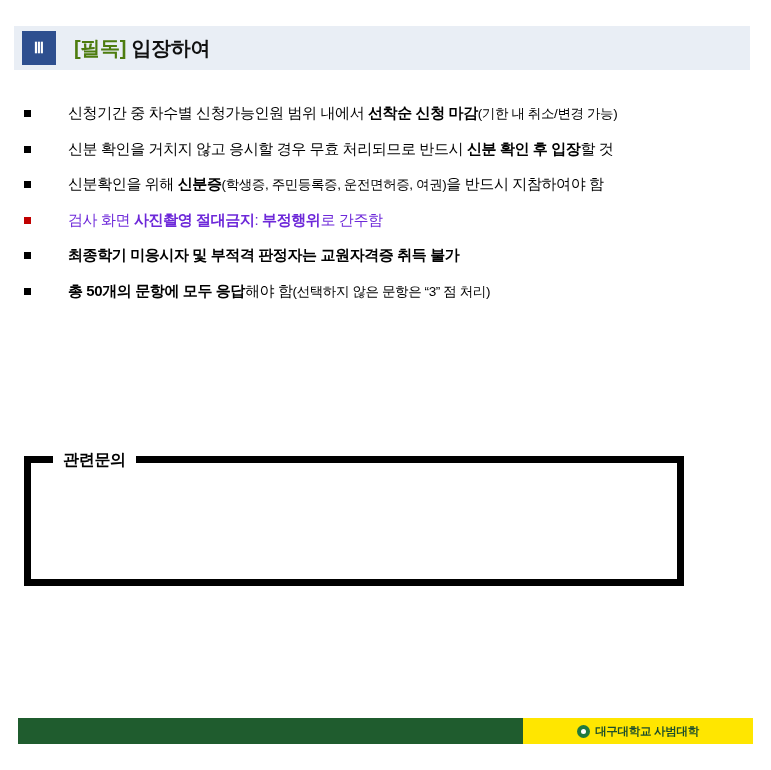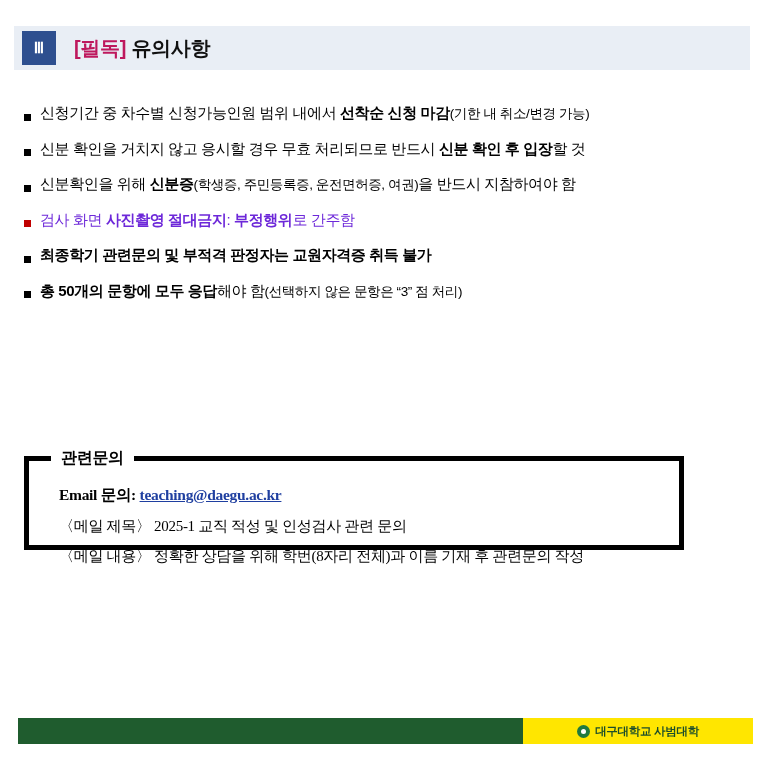--- a/index.html
+++ b/index.html
@@ -41,37 +41,38 @@
     letter-spacing: 0px;
   }
   .section-title {
     margin-left: 18px;
     font-size: 20px;
     font-weight: bold;
     color: #111111;
     letter-spacing: -0.3px;
   }
   .section-title .emph {
-    color: #be185d;
+    color: #4d7c0f;
   }
 
   
   .notice-list {
     position: absolute;
     left: 24px;
     top: 102px;
     width: 726px;
   }
   .notice-item {
     display: flex;
-    align-items: center;
+    align-items: flex-start;
     margin-bottom: 13px;
     font-size: 15px;
     line-height: 1.5;
     letter-spacing: -0.4px;
+    gap: 28px;
   }
   .bullet {
     flex: 0 0 auto;
     width: 7px;
     height: 7px;
     background: #000000;
     margin-top: 8px;
     margin-right: 9px;
   }
   .bullet.red {
@@ -89,22 +90,22 @@
   .notice-item.red-item .notice-text {
     color: #6d28d9;
   }
 
   
   .contact-box {
     position: absolute;
     left: 24px;
     top: 456px;
     width: 660px;
-    height: 94px;
-    border: 5px solid #000000;
+    height: 130px;
+    border: 7px solid #000000;
     box-sizing: border-box;
   }
   .contact-legend {
     position: absolute;
     left: 22px;
     top: -13px;
     background: #ffffff;
     padding: 0 10px;
     font-size: 16px;
     font-weight: bold;
@@ -180,21 +181,21 @@
     color: #1b4d2b;
     letter-spacing: -0.3px;
   }
 </style>
 </head>
 <body>
 
 <div class="section-header">
   <div class="section-num">Ⅲ</div>
   <div class="section-title">
-    <span class="emph">[필독]</span><span> 유의사항</span>
+    <span class="emph">[필독]</span><span> 입장하여</span>
   </div>
 </div>
 
 <div class="notice-list">
     <div class="notice-item">
       <span class="bullet"></span>
       <span class="notice-text"><span>신청기간 중 차수별 신청가능인원 범위 내에서 </span><b>선착순 신청 마감</b><span class="small">(기한 내 취소/변경 가능)</span></span>
     </div>
     <div class="notice-item">
       <span class="bullet"></span>
@@ -203,37 +204,30 @@
     <div class="notice-item">
       <span class="bullet"></span>
       <span class="notice-text"><span>신분확인을 위해 </span><b>신분증</b><span class="small">(학생증, 주민등록증, 운전면허증, 여권)</span><span>을 반드시 지참하여야 함</span></span>
     </div>
     <div class="notice-item red-item">
       <span class="bullet red"></span>
       <span class="notice-text"><span>검사 화면 </span><b>사진촬영 절대금지</b><span>: </span><b>부정행위</b><span>로 간주함</span></span>
     </div>
     <div class="notice-item">
       <span class="bullet"></span>
-      <span class="notice-text"><b>최종학기 관련문의 및 부적격 판정자는 교원자격증 취득 불가</b></span>
+      <span class="notice-text"><b>최종학기 미응시자 및 부적격 판정자는 교원자격증 취득 불가</b></span>
     </div>
     <div class="notice-item">
       <span class="bullet"></span>
       <span class="notice-text"><b>총 50개의 문항에 모두 응답</b><span>해야 함</span><span class="small">(선택하지 않은 문항은 “3” 점 처리)</span></span>
     </div>
   </div>
 
 <div class="contact-box">
   <div class="contact-legend">관련문의</div>
-  <div class="contact-body">
-    <div class="contact-line email">
-      <span>Email 문의: </span><a class="contact-email-link" href="#">teaching@daegu.ac.kr</a>
-    </div>
-    <div class="contact-line">〈메일 제목〉 2025-1 교직 적성 및 인성검사 관련 문의</div>
-    <div class="contact-line">〈메일 내용〉 정확한 상담을 위해 학번(8자리 전체)과 이름 기재 후 관련문의 작성</div>
-  </div>
 </div>
 
 <div class="footer">
   <div class="footer-green"></div>
   <div class="footer-yellow">
     <div class="footer-logo">
       <span class="footer-mark"></span>
       <span class="footer-text">대구대학교 사범대학</span>
     </div>
   </div>

